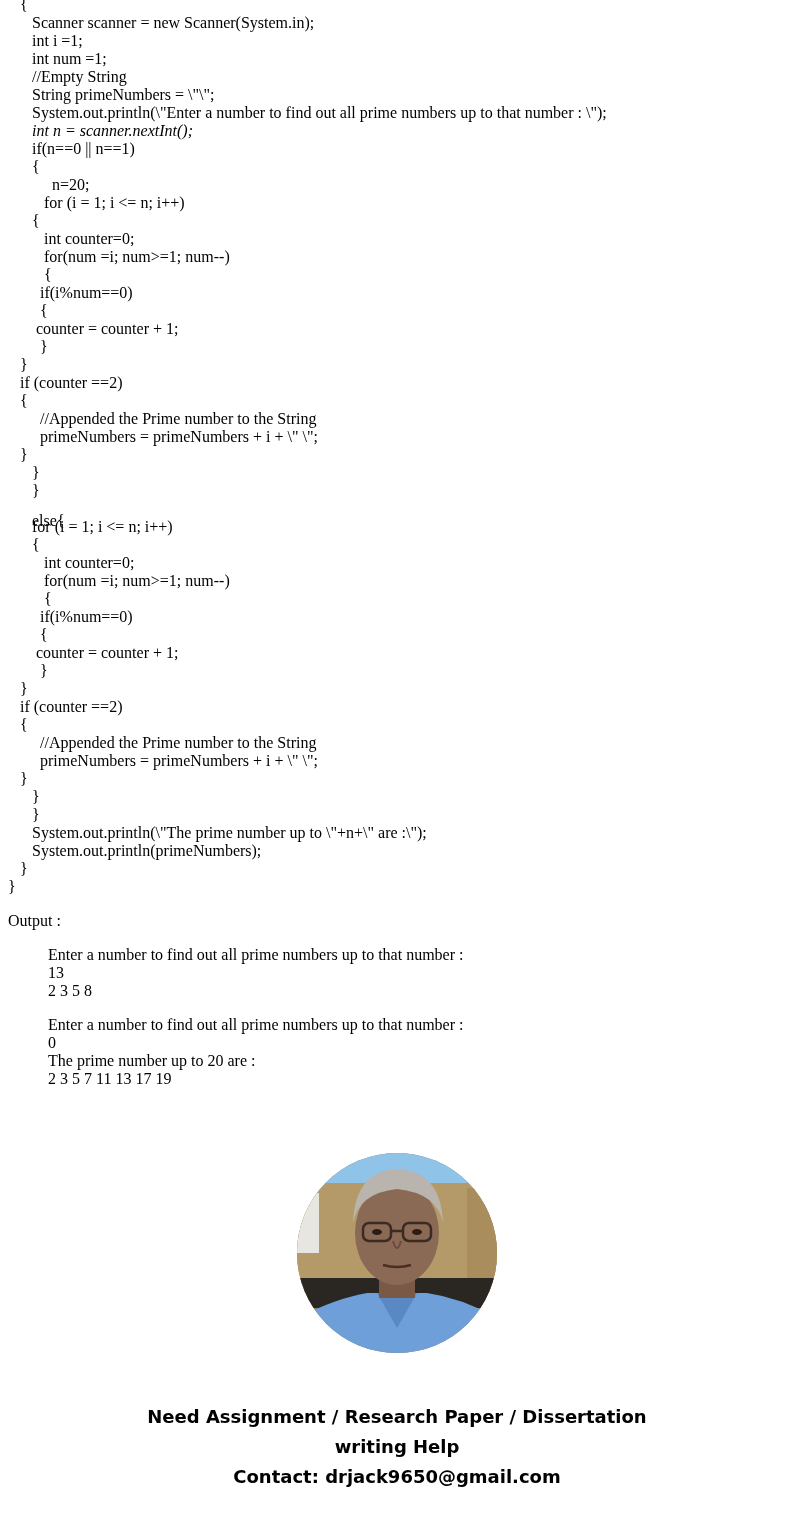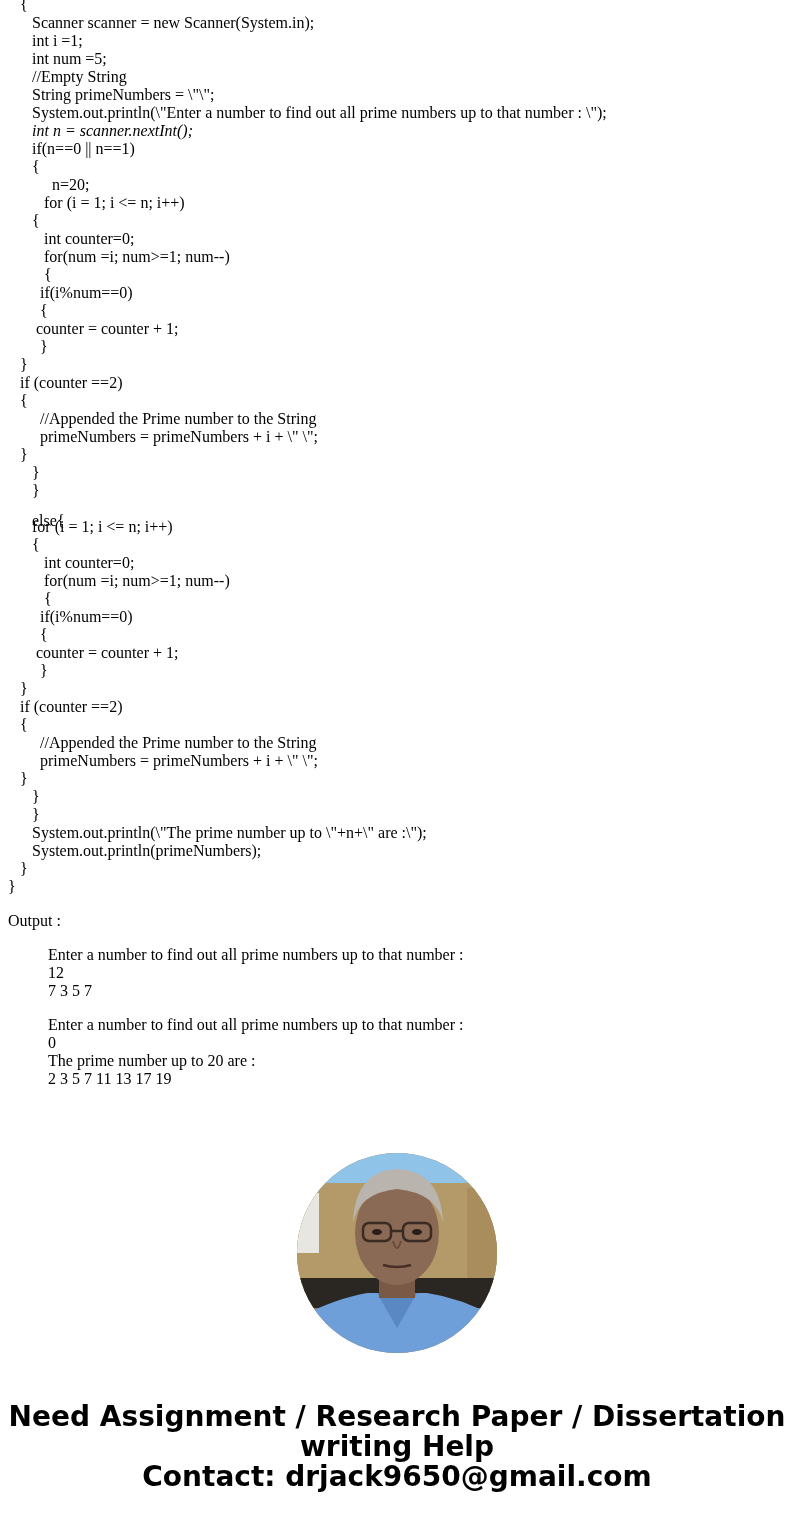--- a/index.html
+++ b/index.html
@@ -47,34 +47,34 @@
   }
   .avatar svg { display: block; }
   .promo {
     position: absolute;
     left: 0;
     top: 1402px;
     width: 794px;
     text-align: center;
     font-family: "DejaVu Sans", sans-serif;
     font-weight: bold;
-    font-size: 28px;
+    font-size: 18px;
     line-height: 30px;
     color: #000000;
   }
   .promo div { white-space: nowrap; }
 </style>
 </head>
 <body>
 
 <div class="code" id="code">
     <div class="line"><span style="left: 20px;">{</span></div>
     <div class="line"><span style="left: 32px;">Scanner scanner = new Scanner(System.in);</span></div>
     <div class="line"><span style="left: 32px;">int i =1;</span></div>
-    <div class="line"><span style="left: 32px;">int num =5;</span></div>
+    <div class="line"><span style="left: 32px;">int num =1;</span></div>
     <div class="line"><span style="left: 32px;">//Empty String</span></div>
     <div class="line"><span style="left: 32px;">String primeNumbers = \"\";</span></div>
     <div class="line"><span style="left: 32px;">System.out.println(\"Enter a number to find out all prime numbers up to that number : \");</span></div>
     <div class="line"><span style="left: 32px; font-style: italic;">int n = scanner.nextInt();</span></div>
     <div class="line"><span style="left: 32px;">if(n==0 || n==1)</span></div>
     <div class="line"><span style="left: 32px;">{</span></div>
     <div class="line"><span style="left: 52px;">n=20;</span></div>
     <div class="line"><span style="left: 44px;">for (i = 1; i &lt;= n; i++)</span></div>
     <div class="line"><span style="left: 32px;">{</span></div>
     <div class="line"><span style="left: 44px;">int counter=0;</span></div>
@@ -113,22 +113,22 @@
     <div class="line"><span style="left: 32px;">System.out.println(\"The prime number up to \"+n+\" are :\");</span></div>
     <div class="line"><span style="left: 32px;">System.out.println(primeNumbers);</span></div>
     <div class="line"><span style="left: 20px;">}</span></div>
     <div class="line"><span style="left: 8px;">}</span></div>
   </div>
 
 <div class="output">
   <div class="label">Output :</div>
   <div class="block">
     <div class="row">Enter a number to find out all prime numbers up to that number :</div>
-    <div class="row">12</div>
-    <div class="row">7 3 5 7</div>
+    <div class="row">13</div>
+    <div class="row">2 3 5 8</div>
   </div>
   <div class="block">
     <div class="row">Enter a number to find out all prime numbers up to that number :</div>
     <div class="row">0</div>
     <div class="row">The prime number up to 20 are :</div>
     <div class="row">2 3 5 7 11 13 17 19</div>
   </div>
 </div>
 
 <div class="avatar">

